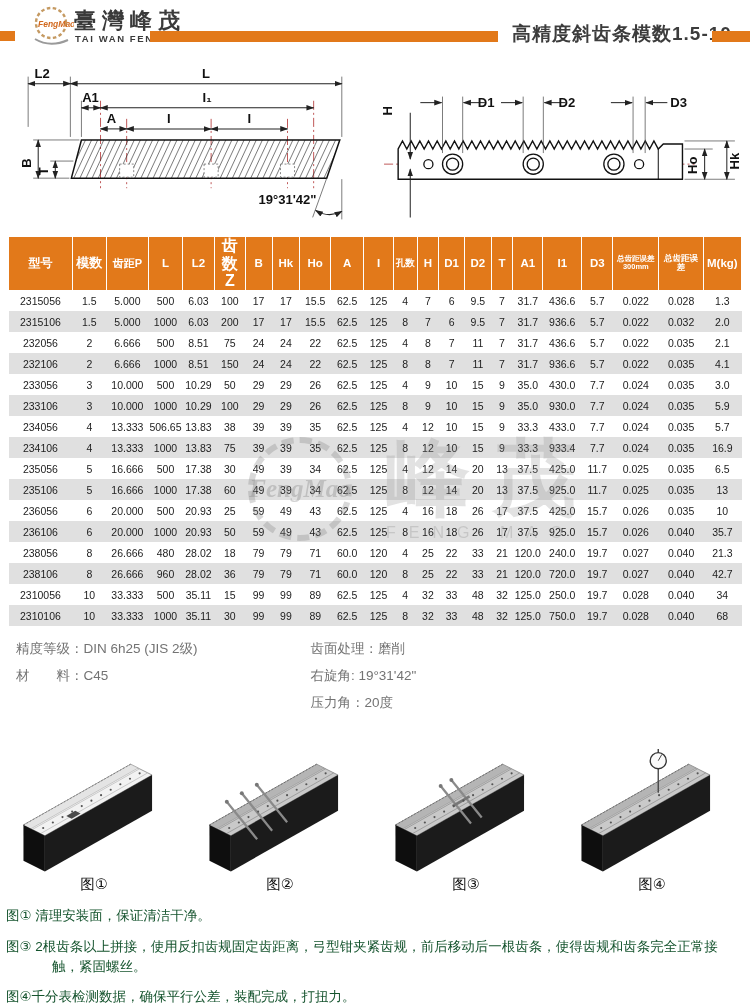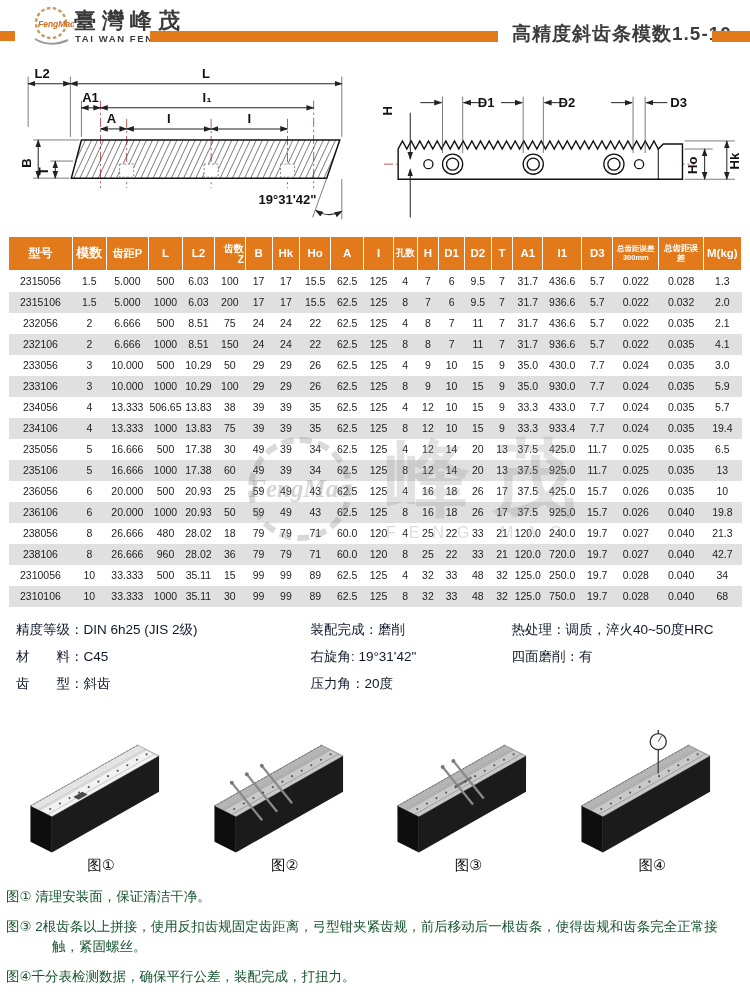--- a/index.html
+++ b/index.html
@@ -31,23 +31,23 @@
   tbody tr:nth-child(even){background:var(--stripe,#e0e0e0)}
   
   .watermark{position:absolute;top:200px;left:240px;display:flex;align-items:center;gap:34px;pointer-events:none}
   .wm-gear{width:104px;height:104px;border:6px dashed rgba(130,130,130,.30);border-radius:50%;display:flex;align-items:center;justify-content:center}
   .wm-script{font-style:italic;font-weight:bold;font-size:25px;color:rgba(130,130,130,.35);font-family:"Liberation Serif",serif}
   .wm-cn{font-size:84px;font-weight:bold;color:rgba(140,140,140,.25);letter-spacing:22px;font-family:Liberation Sans, sans-serif;line-height:1}
   .wm-en{font-size:16px;letter-spacing:13px;color:rgba(140,140,140,.30);margin-top:4px}
   
   .specs{display:flex;padding:14px 16px 0 16px}
   .specs-col1{width:41%}.specs-col2{width:28%}.specs-col3{width:31%}
-  .spec-line{font-size:13.5px;color:#0f172a;margin-bottom:9px}
+  .spec-line{font-size:13.5px;color:#737373;margin-bottom:9px}
   
-  .figures{display:flex;justify-content:space-between;padding:4px 6px 0 9px}
+  .figures{display:flex;justify-content:space-between;padding:4px 6px 0 2px}
   .fig{display:flex;flex-direction:column;align-items:center;width:184px}
   .fig-label{font-size:14.5px;color:#111;margin-top:0px}
   
   .notes{padding:12px 10px 0 6px}
   .note-line{font-size:13.5px;color:#14532d;line-height:1.5;margin-bottom:10px;padding-left:3.4em;text-indent:-3.4em}
 </style>
 </head>
 <body>
 
 <div class="header">
@@ -179,21 +179,21 @@
 
 <div class="table-wrap">
   <table>
     <thead>
         <tr>
           <th style="width: 62px; font-size: 12px;">型号</th>
           <th style="width: 33px; font-size: 13px;">模数</th>
           <th style="width: 41px; font-size: 11px;">齿距P</th>
           <th style="width: 33px; font-size: 11.5px;">L</th>
           <th style="width: 31px; font-size: 11.5px;">L2</th>
-          <th style="width: 30px; font-size: 10px; text-align: right;">齿数
+          <th style="width: 30px; font-size: 16px;">齿数
 Z</th>
           <th style="width: 26px; font-size: 11.5px;">B</th>
           <th style="width: 27px; font-size: 11.5px;">Hk</th>
           <th style="width: 30px; font-size: 11.5px;">Ho</th>
           <th style="width: 32px; font-size: 11.5px;">A</th>
           <th style="width: 29px; font-size: 11.5px;">I</th>
           <th style="width: 23px; font-size: 9.5px;">孔数</th>
           <th style="width: 21px; font-size: 11.5px;">H</th>
           <th style="width: 25px; font-size: 11.5px;">D1</th>
           <th style="width: 26px; font-size: 11.5px;">D2</th>
@@ -391,21 +391,21 @@
           <td>8</td>
           <td>12</td>
           <td>10</td>
           <td>15</td>
           <td>9</td>
           <td>33.3</td>
           <td>933.4</td>
           <td>7.7</td>
           <td>0.024</td>
           <td>0.035</td>
-          <td>19.4</td>
+          <td>16.9</td>
         </tr>
         <tr>
           <td>235056</td>
           <td>5</td>
           <td>16.666</td>
           <td>500</td>
           <td>17.38</td>
           <td>30</td>
           <td>49</td>
           <td>39</td>
@@ -487,21 +487,21 @@
           <td>8</td>
           <td>16</td>
           <td>18</td>
           <td>26</td>
           <td>17</td>
           <td>37.5</td>
           <td>925.0</td>
           <td>15.7</td>
           <td>0.026</td>
           <td>0.040</td>
-          <td>19.8</td>
+          <td>35.7</td>
         </tr>
         <tr>
           <td>238056</td>
           <td>8</td>
           <td>26.666</td>
           <td>480</td>
           <td>28.02</td>
           <td>18</td>
           <td>79</td>
           <td>79</td>
@@ -602,30 +602,25 @@
       <div class="wm-cn">峰茂</div>
       <div class="wm-en">FENG MAO</div>
     </div>
   </div>
 </div>
 
 <div class="specs">
   <div class="specs-col1">
       <div class="spec-line">精度等级：DIN 6h25 (JIS 2级)</div>
       <div class="spec-line">材　　料：C45</div>
-      <div class="spec-line">齿　　型：斜齿</div>
     </div>
   <div class="specs-col2">
-      <div class="spec-line">装配完成：磨削</div>
+      <div class="spec-line">齿面处理：磨削</div>
       <div class="spec-line">右旋角:  19°31'42"</div>
       <div class="spec-line">压力角：20度</div>
-    </div>
-  <div class="specs-col3">
-      <div class="spec-line">热处理：调质，淬火40~50度HRC</div>
-      <div class="spec-line">四面磨削：有</div>
     </div>
 </div>
 
 <div class="figures">
   <div class="fig">
     <svg width="182" height="150" viewBox="0 0 170 168">
       <polygon points="6,112 126,44 150,56 30,124" fill="#f2f2f2" stroke="#777" stroke-width=".8"></polygon>
       <polygon points="6,112 126,44 134.4,48.2 14.4,116.2" fill="#e4e4e4" stroke="#999" stroke-width=".5"></polygon>
       <line x1="6" y1="112" x2="126" y2="44" stroke="#777" stroke-dasharray="2 2"></line>
       <line x1="16.1" y1="117" x2="136.1" y2="49" stroke="#c5c5c5"></line>

